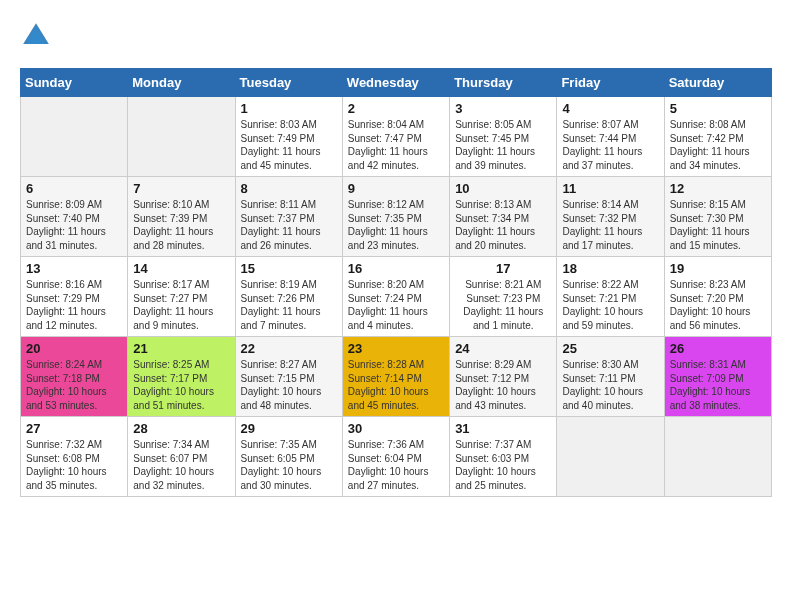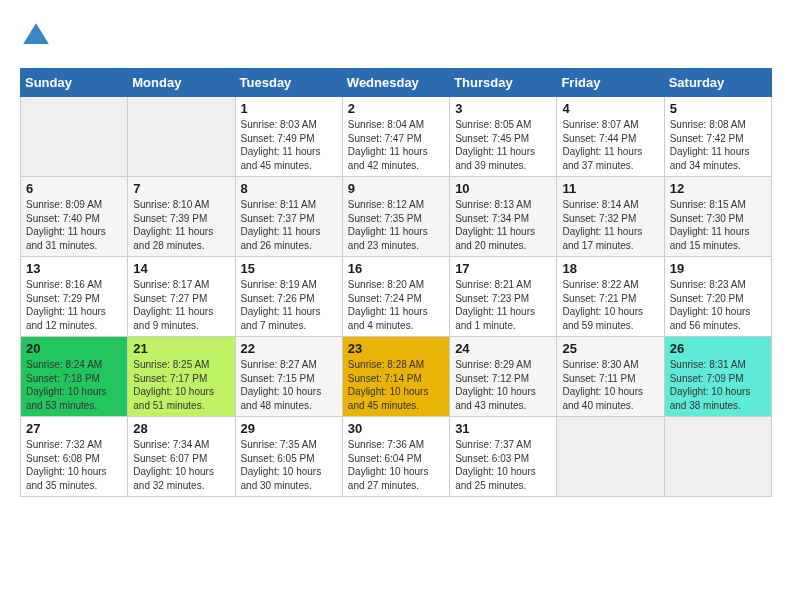--- a/index.html
+++ b/index.html
@@ -221,41 +221,41 @@
           <div class="day-content">Sunrise: 8:19 AM
 Sunset: 7:26 PM
 Daylight: 11 hours and 7 minutes.</div>
         </td>
         <td style="background: rgb(255, 255, 255);">
           <div class="day-number">16</div>
           <div class="day-content">Sunrise: 8:20 AM
 Sunset: 7:24 PM
 Daylight: 11 hours and 4 minutes.</div>
         </td>
-        <td style="background: rgb(255, 255, 255);">
+        <td style="background: rgb(255, 255, 255); text-align: center;">
           <div class="day-number">17</div>
           <div class="day-content">Sunrise: 8:21 AM
 Sunset: 7:23 PM
 Daylight: 11 hours and 1 minute.</div>
         </td>
         <td style="background: rgb(255, 255, 255);">
           <div class="day-number">18</div>
           <div class="day-content">Sunrise: 8:22 AM
 Sunset: 7:21 PM
 Daylight: 10 hours and 59 minutes.</div>
         </td>
         <td style="background: rgb(255, 255, 255);">
           <div class="day-number">19</div>
           <div class="day-content">Sunrise: 8:23 AM
 Sunset: 7:20 PM
 Daylight: 10 hours and 56 minutes.</div>
         </td>
       </tr>
       <tr>
-        <td style="background: #22c55e;">
+        <td style="background: #ec4899;">
           <div class="day-number">20</div>
           <div class="day-content">Sunrise: 8:24 AM
 Sunset: 7:18 PM
 Daylight: 10 hours and 53 minutes.</div>
         </td>
         <td style="background: #bef264;">
           <div class="day-number">21</div>
           <div class="day-content">Sunrise: 8:25 AM
 Sunset: 7:17 PM
 Daylight: 10 hours and 51 minutes.</div>
@@ -277,21 +277,21 @@
           <div class="day-content">Sunrise: 8:29 AM
 Sunset: 7:12 PM
 Daylight: 10 hours and 43 minutes.</div>
         </td>
         <td style="background: rgb(245, 245, 245);">
           <div class="day-number">25</div>
           <div class="day-content">Sunrise: 8:30 AM
 Sunset: 7:11 PM
 Daylight: 10 hours and 40 minutes.</div>
         </td>
-        <td style="background: #5eead4;">
+        <td style="background: #d946ef;">
           <div class="day-number">26</div>
           <div class="day-content">Sunrise: 8:31 AM
 Sunset: 7:09 PM
 Daylight: 10 hours and 38 minutes.</div>
         </td>
       </tr>
       <tr>
         <td style="background: rgb(255, 255, 255); margin-left: 40px;">
           <div class="day-number">27</div>
           <div class="day-content">Sunrise: 7:32 AM

